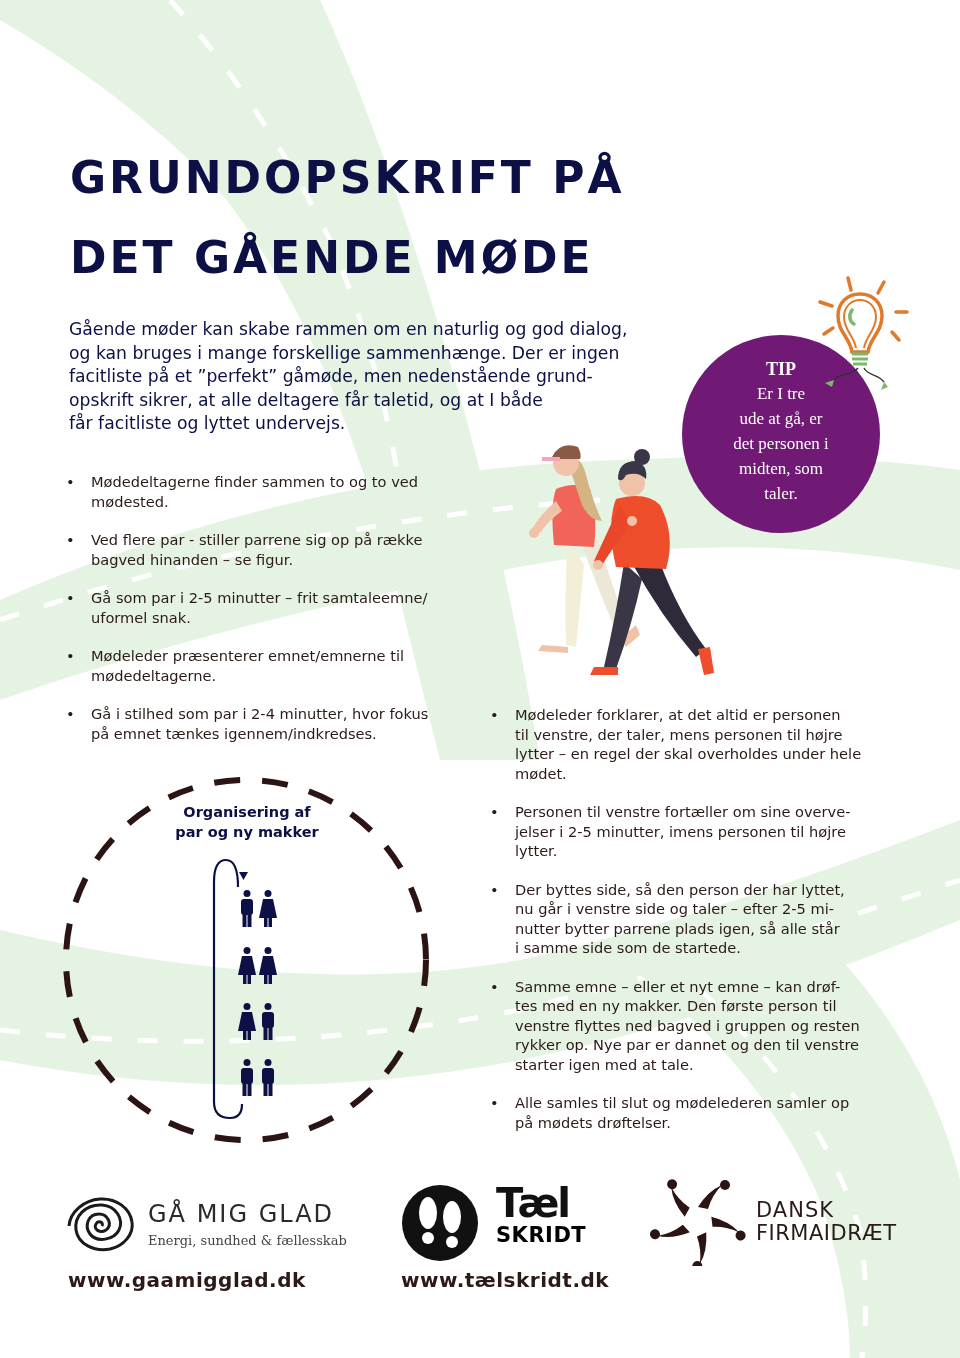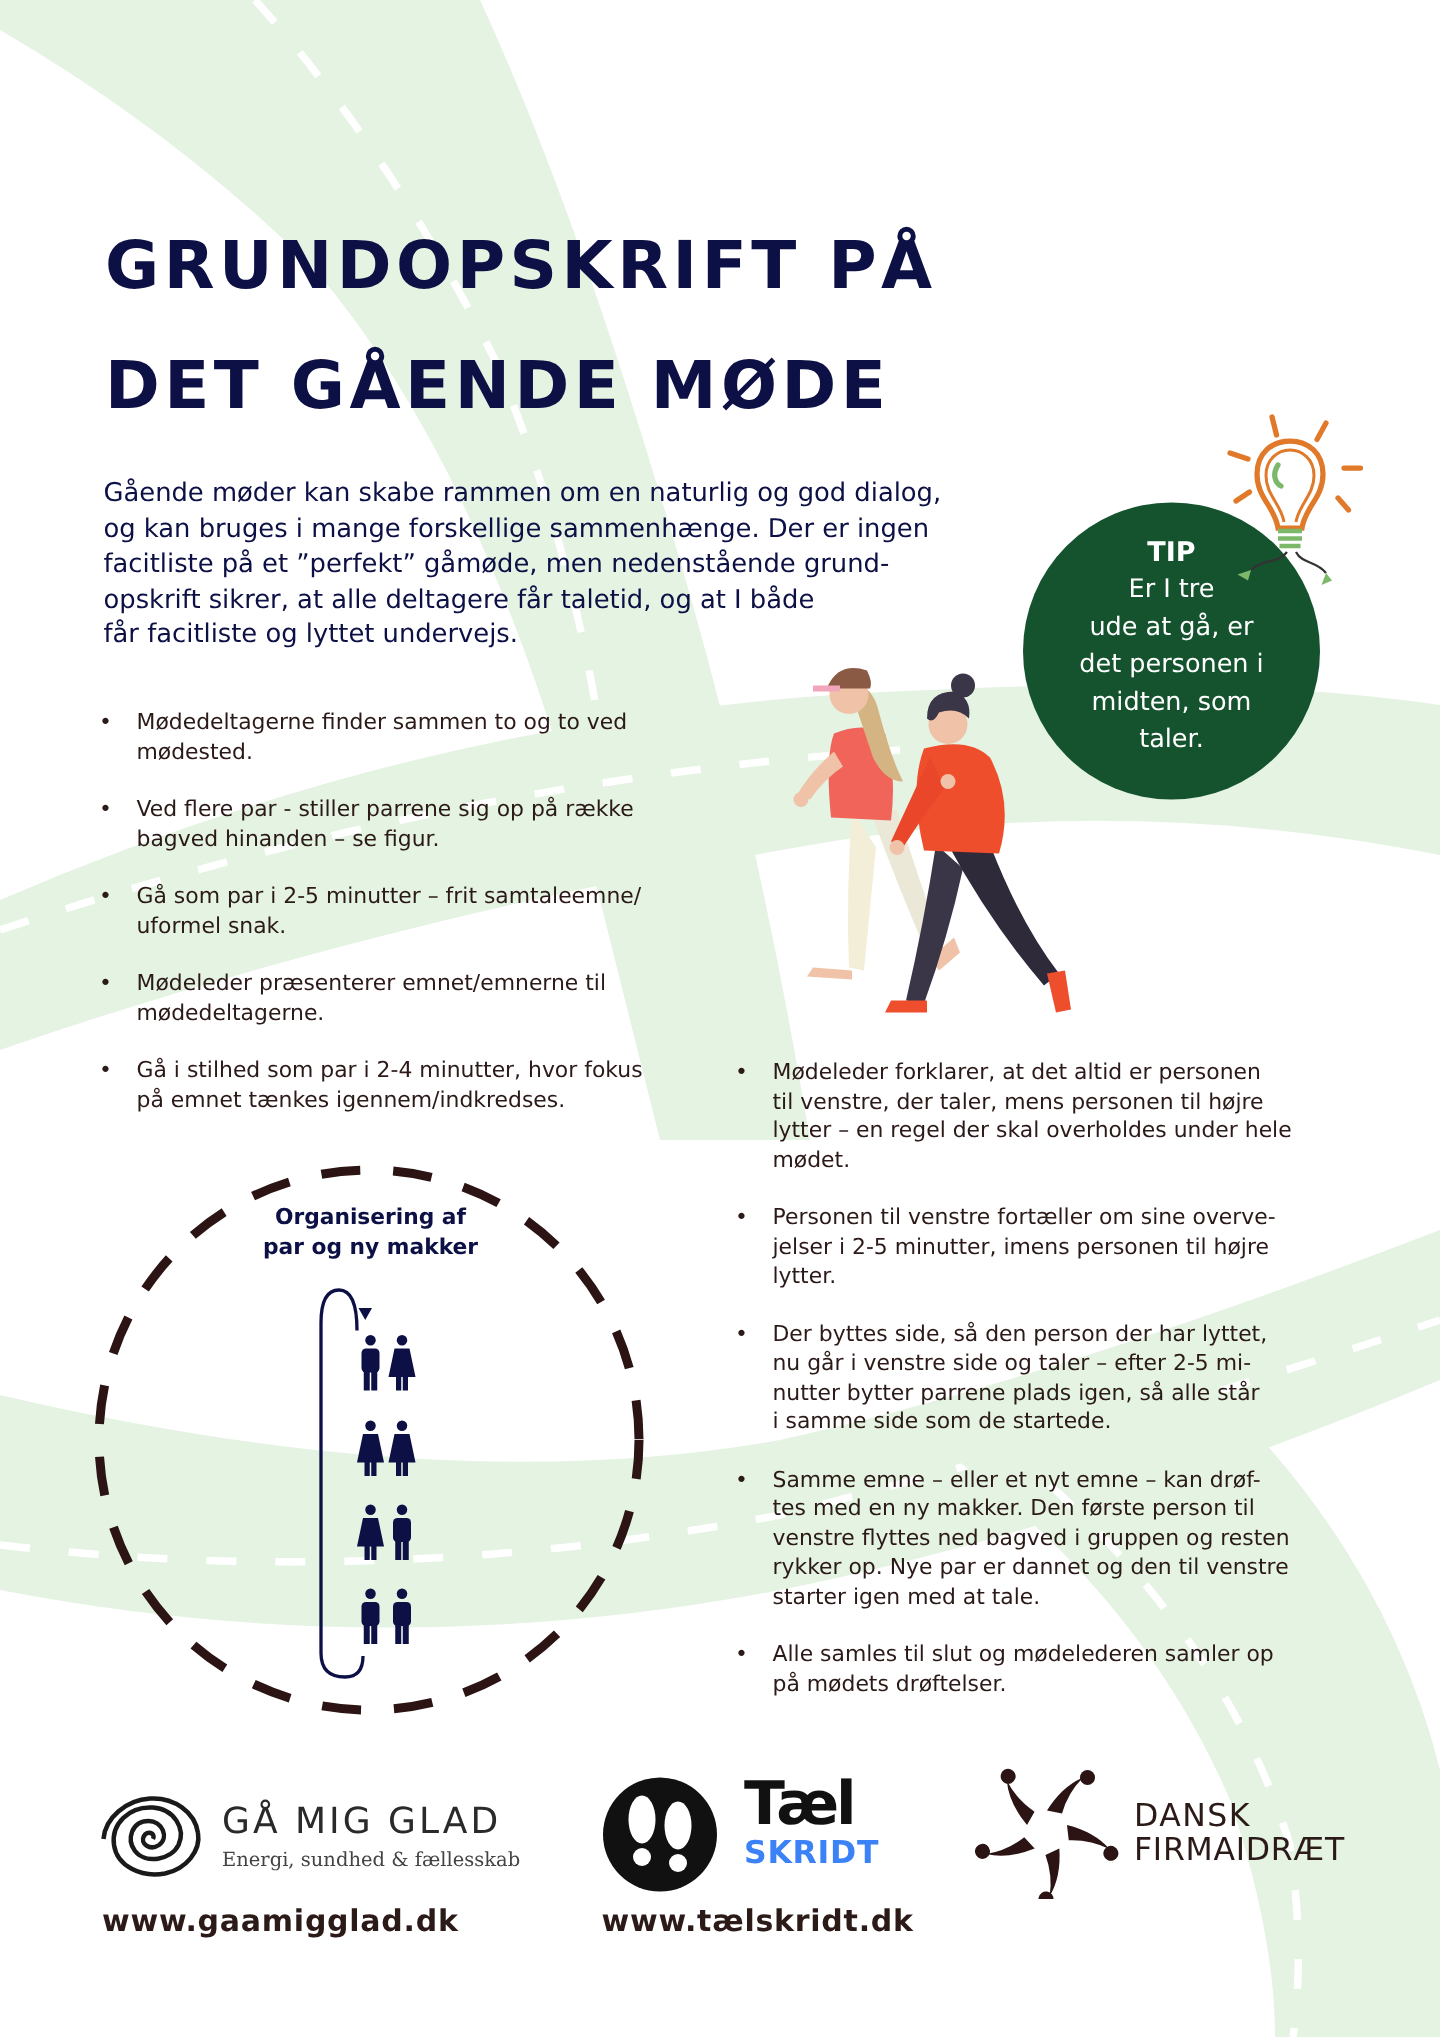--- a/index.html
+++ b/index.html
@@ -17,22 +17,22 @@
   .title div { white-space: nowrap; }
 
   .intro {
     position: absolute; left: 69px; top: 318px; width: 620px;
     font-size: 17.2px; line-height: 23.6px; color: #0c1045; z-index: 2;
   }
   .intro div { white-space: nowrap; }
 
   .tip-circle {
     position: absolute; left: 682px; top: 335px; width: 198px; height: 198px;
-    border-radius: 50%; background: #14532d; z-index: 2;
-    color: #fff; text-align: center; padding-top: 22px;
+    border-radius: 50%; background: #701a75; z-index: 2;
+    color: #fff; text-align: center; padding-top: 22px; font-family: Liberation Serif, serif;
   }
   .tip-title { font-weight: bold; font-size: 18px; line-height: 24px; }
   .tip-line { font-size: 17px; line-height: 25px; }
 
   .bulb { position: absolute; left: 812px; top: 272px; width: 100px; height: 120px; z-index: 3; }
 
   .walkers { position: absolute; left: 520px; top: 435px; width: 210px; height: 250px; z-index: 2; }
 
   .list { position: absolute; z-index: 2; color: #2b1a18; font-size: 14.6px; line-height: 19.5px; }
   .list-left { left: 66px; top: 472px; width: 400px; }
@@ -51,21 +51,21 @@
   .footer-logo { position: absolute; z-index: 2; }
   .gmg { left: 66px; top: 1190px; width: 290px; height: 70px; }
   .gmg-name { position: absolute; left: 82px; top: 10px; font-size: 24px; letter-spacing: 2px; color: #2a2a2a; font-family: "DejaVu Sans", sans-serif; font-weight: normal; white-space: nowrap; }
   .gmg-tag { position: absolute; left: 82px; top: 43px; font-size: 13px; color: #444; font-family: "DejaVu Serif", serif; white-space: nowrap; }
   .url { position: absolute; z-index: 2; font-weight: bold; font-size: 20px; color: #2b1a18; letter-spacing: 0.5px; white-space: nowrap; }
   .url-gmg { left: 68px; top: 1268px; }
   .url-ts { left: 401px; top: 1268px; }
 
   .ts { left: 400px; top: 1183px; width: 200px; height: 80px; }
   .ts-word1 { position: absolute; left: 96px; top: -2px; font-weight: bold; font-size: 40px; letter-spacing: -2px; color: #111; white-space: nowrap; line-height: 44px;}
-  .ts-word2 { position: absolute; left: 96px; top: 40px; font-weight: bold; font-size: 21px; color: #3b82f6; letter-spacing: 0.5px; white-space: nowrap; }
+  .ts-word2 { position: absolute; left: 96px; top: 40px; font-weight: bold; font-size: 21px; color: #000000; letter-spacing: 0.5px; white-space: nowrap; }
 
   .df { left: 650px; top: 1176px; width: 260px; height: 90px; }
   .df-word1 { position: absolute; left: 106px; top: 22px; font-size: 21px; color: #2b1a18; letter-spacing: 1px; white-space: nowrap; }
   .df-word2 { position: absolute; left: 106px; top: 45px; font-size: 21px; font-weight: normal; color: #2b1a18; letter-spacing: 0.5px; white-space: nowrap; }
 </style>
 </head>
 <body>
 
 <svg class="bg" viewBox="0 0 960 1358">
 

